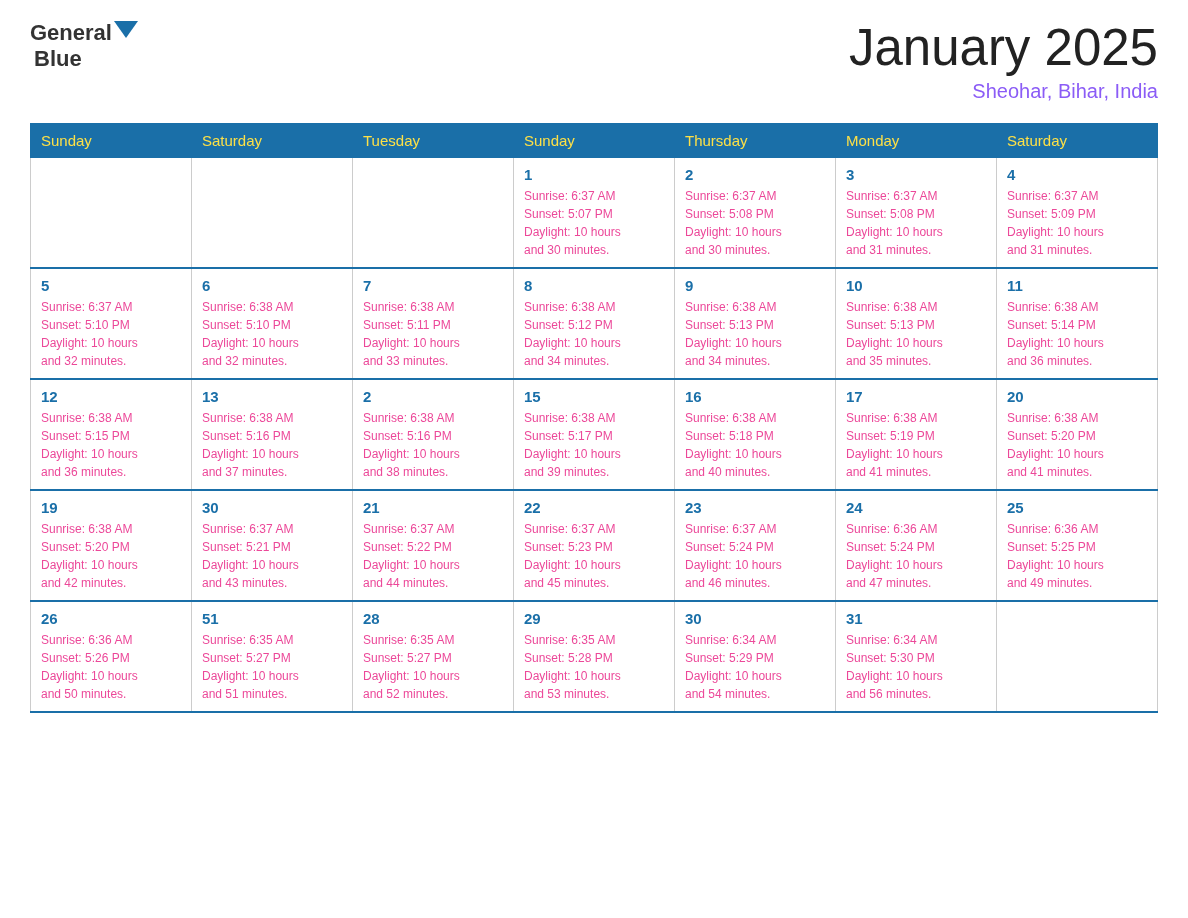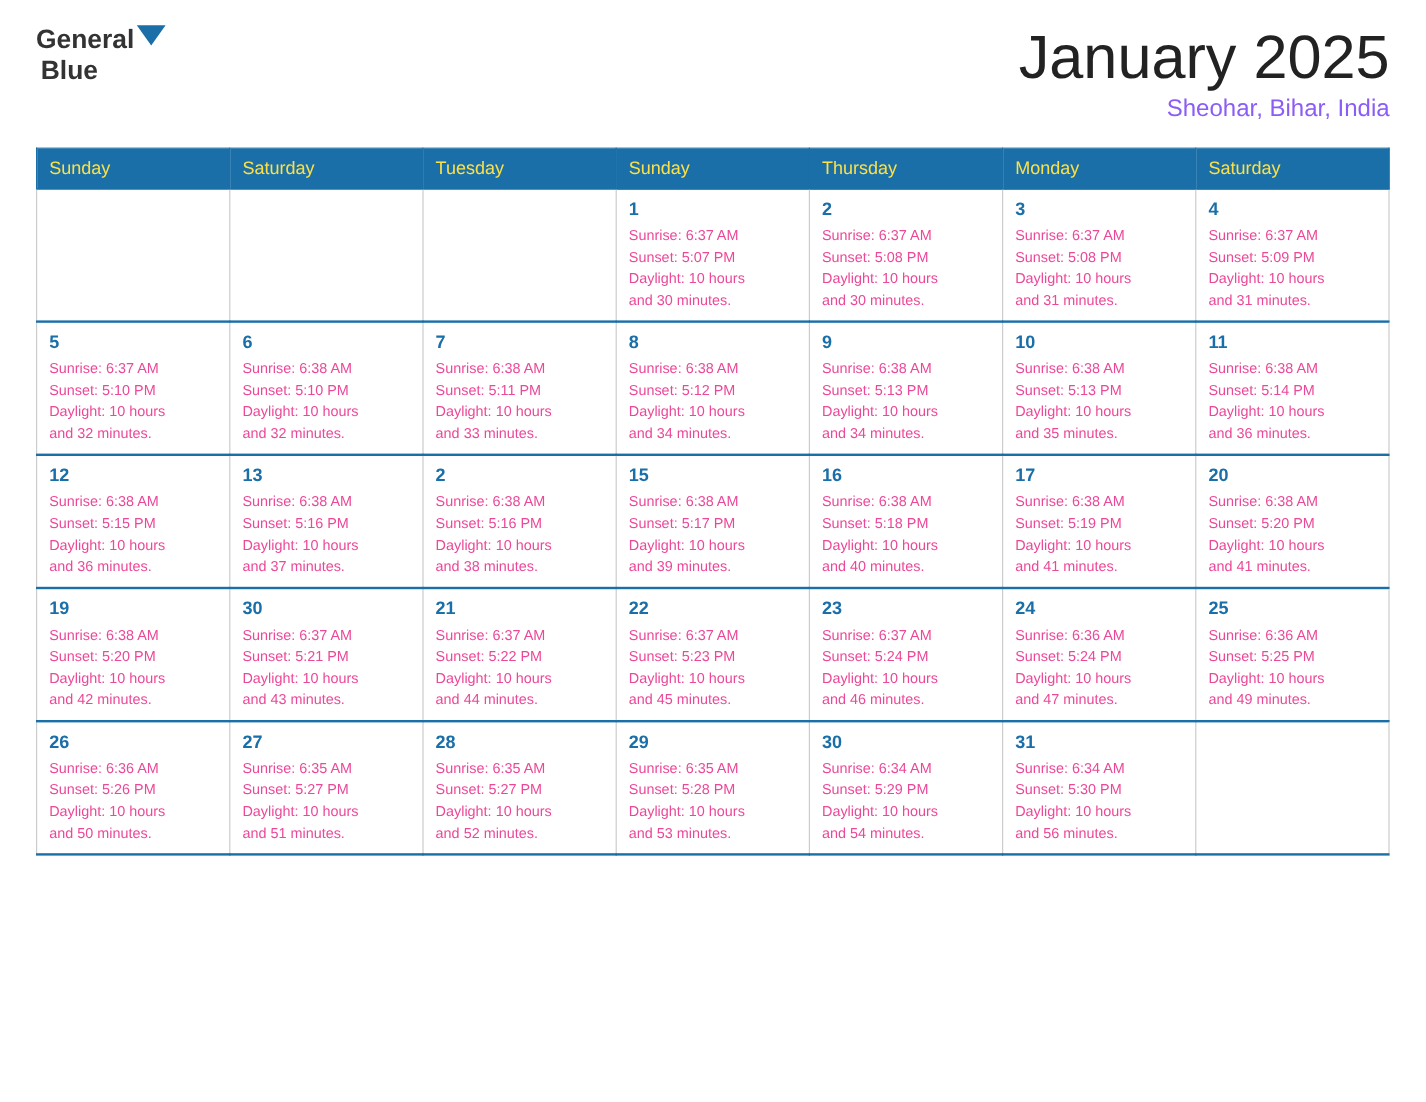--- a/index.html
+++ b/index.html
@@ -325,21 +325,21 @@
       </tr>
       <tr>
         <td>
           <span class="day-number">26</span>
           <div class="day-info" style="white-space: pre-line;">Sunrise: 6:36 AM
 Sunset: 5:26 PM
 Daylight: 10 hours
 and 50 minutes.</div>
         </td>
         <td>
-          <span class="day-number">27</span>
+          <span class="day-number">51</span>
           <div class="day-info" style="white-space: pre-line;">Sunrise: 6:35 AM
 Sunset: 5:27 PM
 Daylight: 10 hours
 and 51 minutes.</div>
         </td>
         <td>
           <span class="day-number">28</span>
           <div class="day-info" style="white-space: pre-line;">Sunrise: 6:35 AM
 Sunset: 5:27 PM
 Daylight: 10 hours

